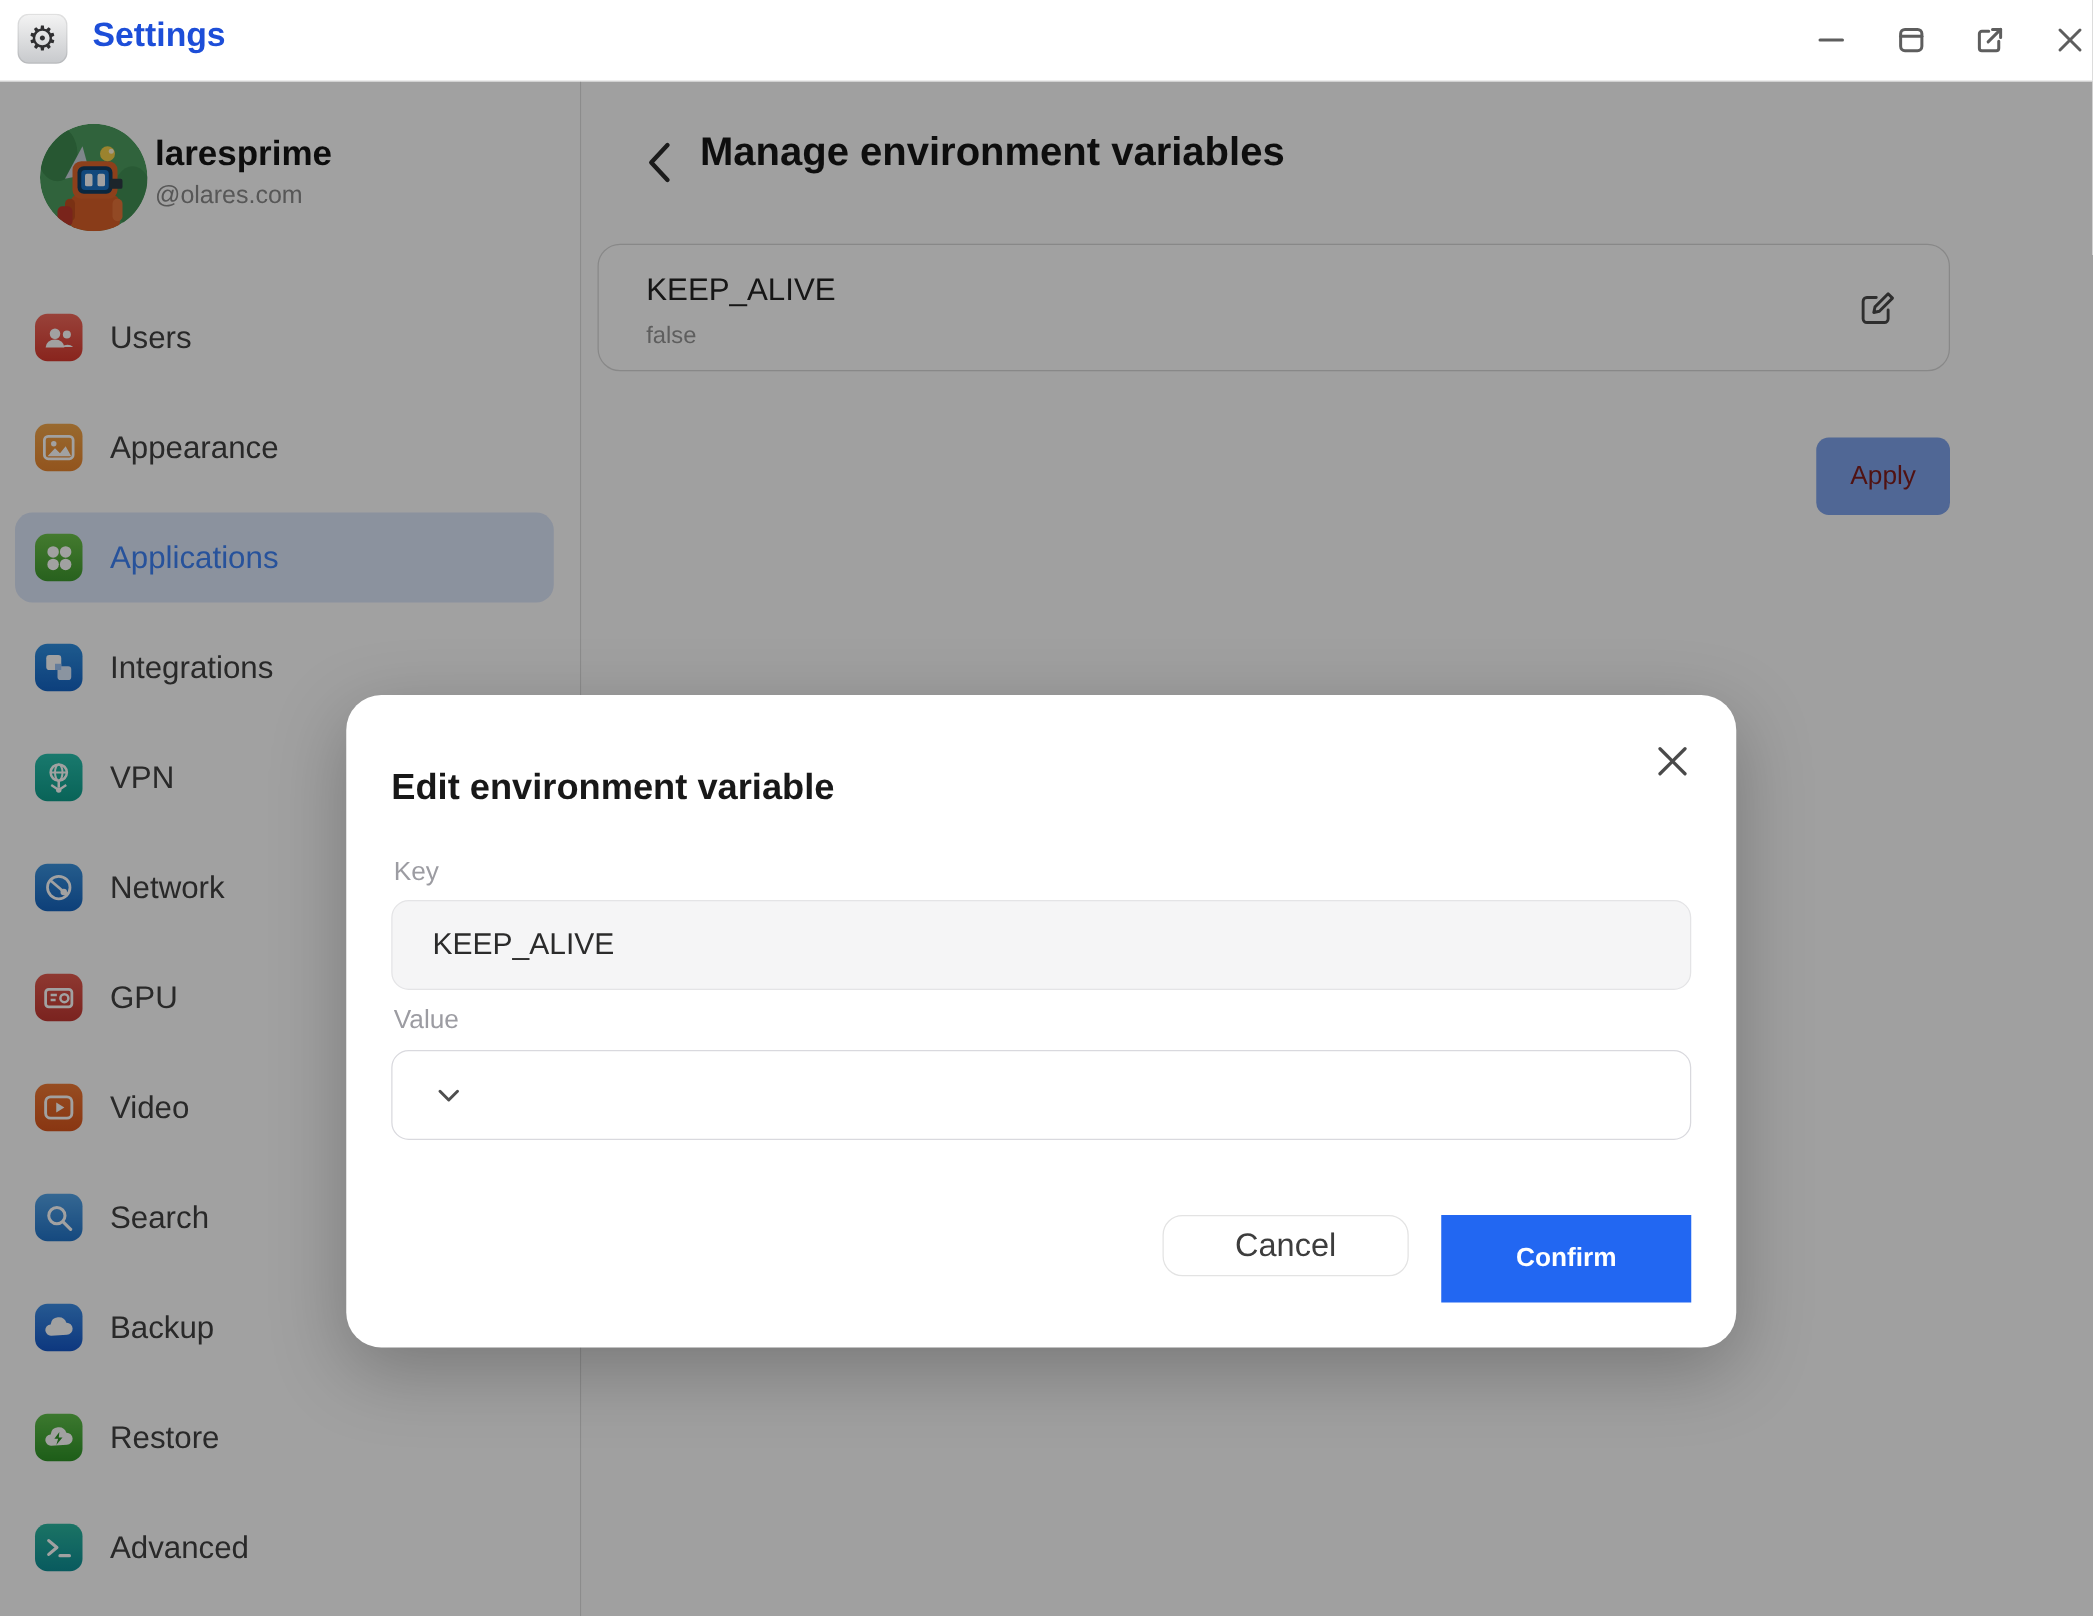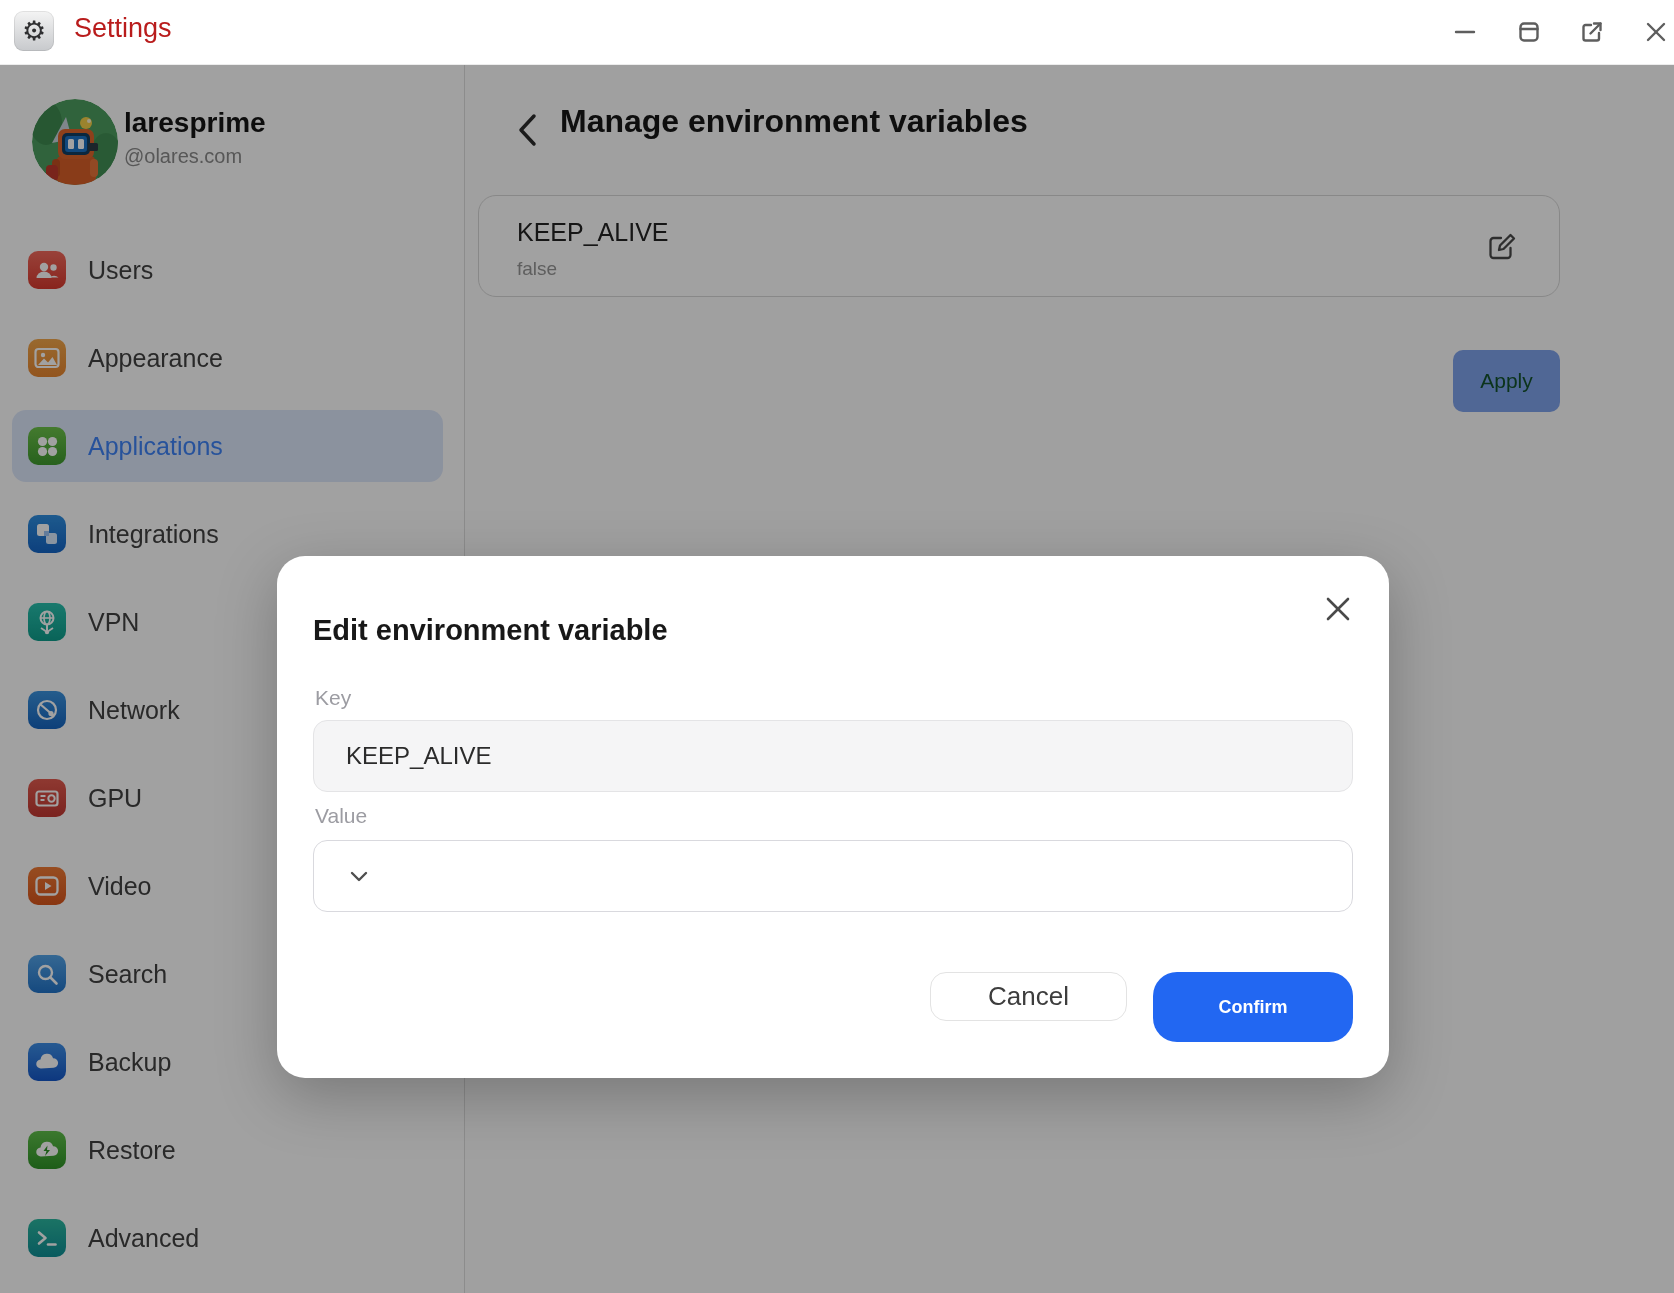--- a/index.html
+++ b/index.html
@@ -7,21 +7,21 @@
   body { font-family:"Liberation Sans", sans-serif; background:#ffffff; position:relative; }
 
   
   .titlebar { position:absolute; left:0; top:0; width:1674px; height:65px;
     background:#ffffff; border-bottom:1px solid #ececec; z-index:200; }
   .appicon { position:absolute; left:14px; top:11px; width:40px; height:40px; border-radius:9px;
     background:linear-gradient(180deg,#f4f4f4 0%,#c7c9cc 100%);
     display:flex; align-items:center; justify-content:center;
     box-shadow:inset 0 0 0 1px rgba(0,0,0,.08); }
   .appicon span { font-size:27px; color:#2f2f31; line-height:1; }
-  .titlebar .title { position:absolute; left:74px; top:13px; font-size:27px; font-weight:400; color:#b91c1c; }
+  .titlebar .title { position:absolute; left:74px; top:13px; font-size:27px; font-weight:700; color:#1d4ed8; }
   .winbtn { position:absolute; top:14px; width:36px; height:36px; display:flex;
     align-items:center; justify-content:center; cursor:default; }
   .winbtn svg { stroke:#5e5e5e; stroke-width:2.4; fill:none; stroke-linecap:round; stroke-linejoin:round; }
 
   
   .app { position:absolute; left:0; top:65px; width:1674px; height:1228px; background:#fdfdfd; }
 
   
   .sidebar { position:absolute; left:0; top:0; width:465px; height:1228px; background:#ffffff;
     border-right:1px solid #dedede; }
@@ -44,21 +44,21 @@
   .main { position:absolute; left:465px; top:0; width:1209px; height:1228px; background:#fdfdfd; }
   .back-btn { position:absolute; left:44px; top:45px; width:36px; height:40px; display:flex;
     align-items:center; justify-content:center; cursor:pointer; }
   .page-title { position:absolute; left:95px; top:38px; font-size:32px; font-weight:700; color:#171717;text-align:right; }
   .env-card { position:absolute; left:13px; top:130px; width:1082px; height:102px; background:#ffffff;
     border:1.5px solid #d8d8d8; border-radius:18px; }
   .env-key { position:absolute; left:38px; top:22px; font-size:25px; font-weight:500; color:#232323; }
   .env-val { position:absolute; left:38px; top:62px; font-size:19px; color:#969696; }
   .edit-btn { position:absolute; right:40px; top:34px; width:34px; height:34px; cursor:pointer; }
   .apply-btn { position:absolute; left:988px; top:285px; width:107px; height:62px; border:none;
-    background:#7fa3ec; color:#14532d; font-size:21px; border-radius:10px; cursor:pointer;
+    background:#7fa3ec; color:#7f1d1d; font-size:21px; border-radius:10px; cursor:pointer;
     font-family:"Liberation Sans", sans-serif; }
 
   
   .scrim { position:absolute; left:0; top:0; width:1674px; height:1228px;
     background:rgba(0,0,0,0.37); z-index:50; }
 
   
   .modal { position:absolute; left:277px; top:491px; width:1112px; height:522px; background:#ffffff;
     border-radius:28px; z-index:100; box-shadow:0 18px 60px rgba(0,0,0,.25); }
   .modal-title { position:absolute; left:36px; top:58px; font-size:29px; font-weight:700; color:#181818; }
@@ -70,22 +70,22 @@
     background:#f5f5f6; border:1px solid #e4e4e6; border-radius:14px;
     font-size:24px; color:#2b2b2b; padding-left:32px; font-family:"Liberation Sans", sans-serif; }
   .value-select { position:absolute; left:36px; top:284px; width:1040px; height:72px; background:#ffffff;
     border:1px solid #d9d9de; border-radius:14px; display:flex; align-items:center;
     padding:0 32px; cursor:pointer; }
   .value-text { font-size:24px; color:#1f1f1f; flex:1; }
   .btn-row-cancel { position:absolute; left:653px; top:416px; width:197px; height:49px;
     background:#ffffff; border:1.5px solid #e3e3e3; border-radius:16px;
     font-size:26px; color:#3d3d3d; font-weight:500; cursor:pointer; font-family:"Liberation Sans", sans-serif; }
   .btn-row-confirm { position:absolute; left:876px; top:416px; width:200px; height:70px;
-    background:var(--accent,#2267f2); border:none; border-radius:24px;
-    font-size:18px; color:#ffffff; font-weight:600; cursor:pointer; font-family:"Liberation Sans", sans-serif; }
+    background:var(--accent,#2267f2); border:none; border-radius:0;
+    font-size:21px; color:#ffffff; font-weight:600; cursor:pointer; font-family:"Liberation Sans", sans-serif; }
 </style>
 </head>
 <body>
 
 <div class="titlebar">
   <div class="appicon">
       <span>⚙</span>
     </div>
   <div class="title">Settings</div>
 

